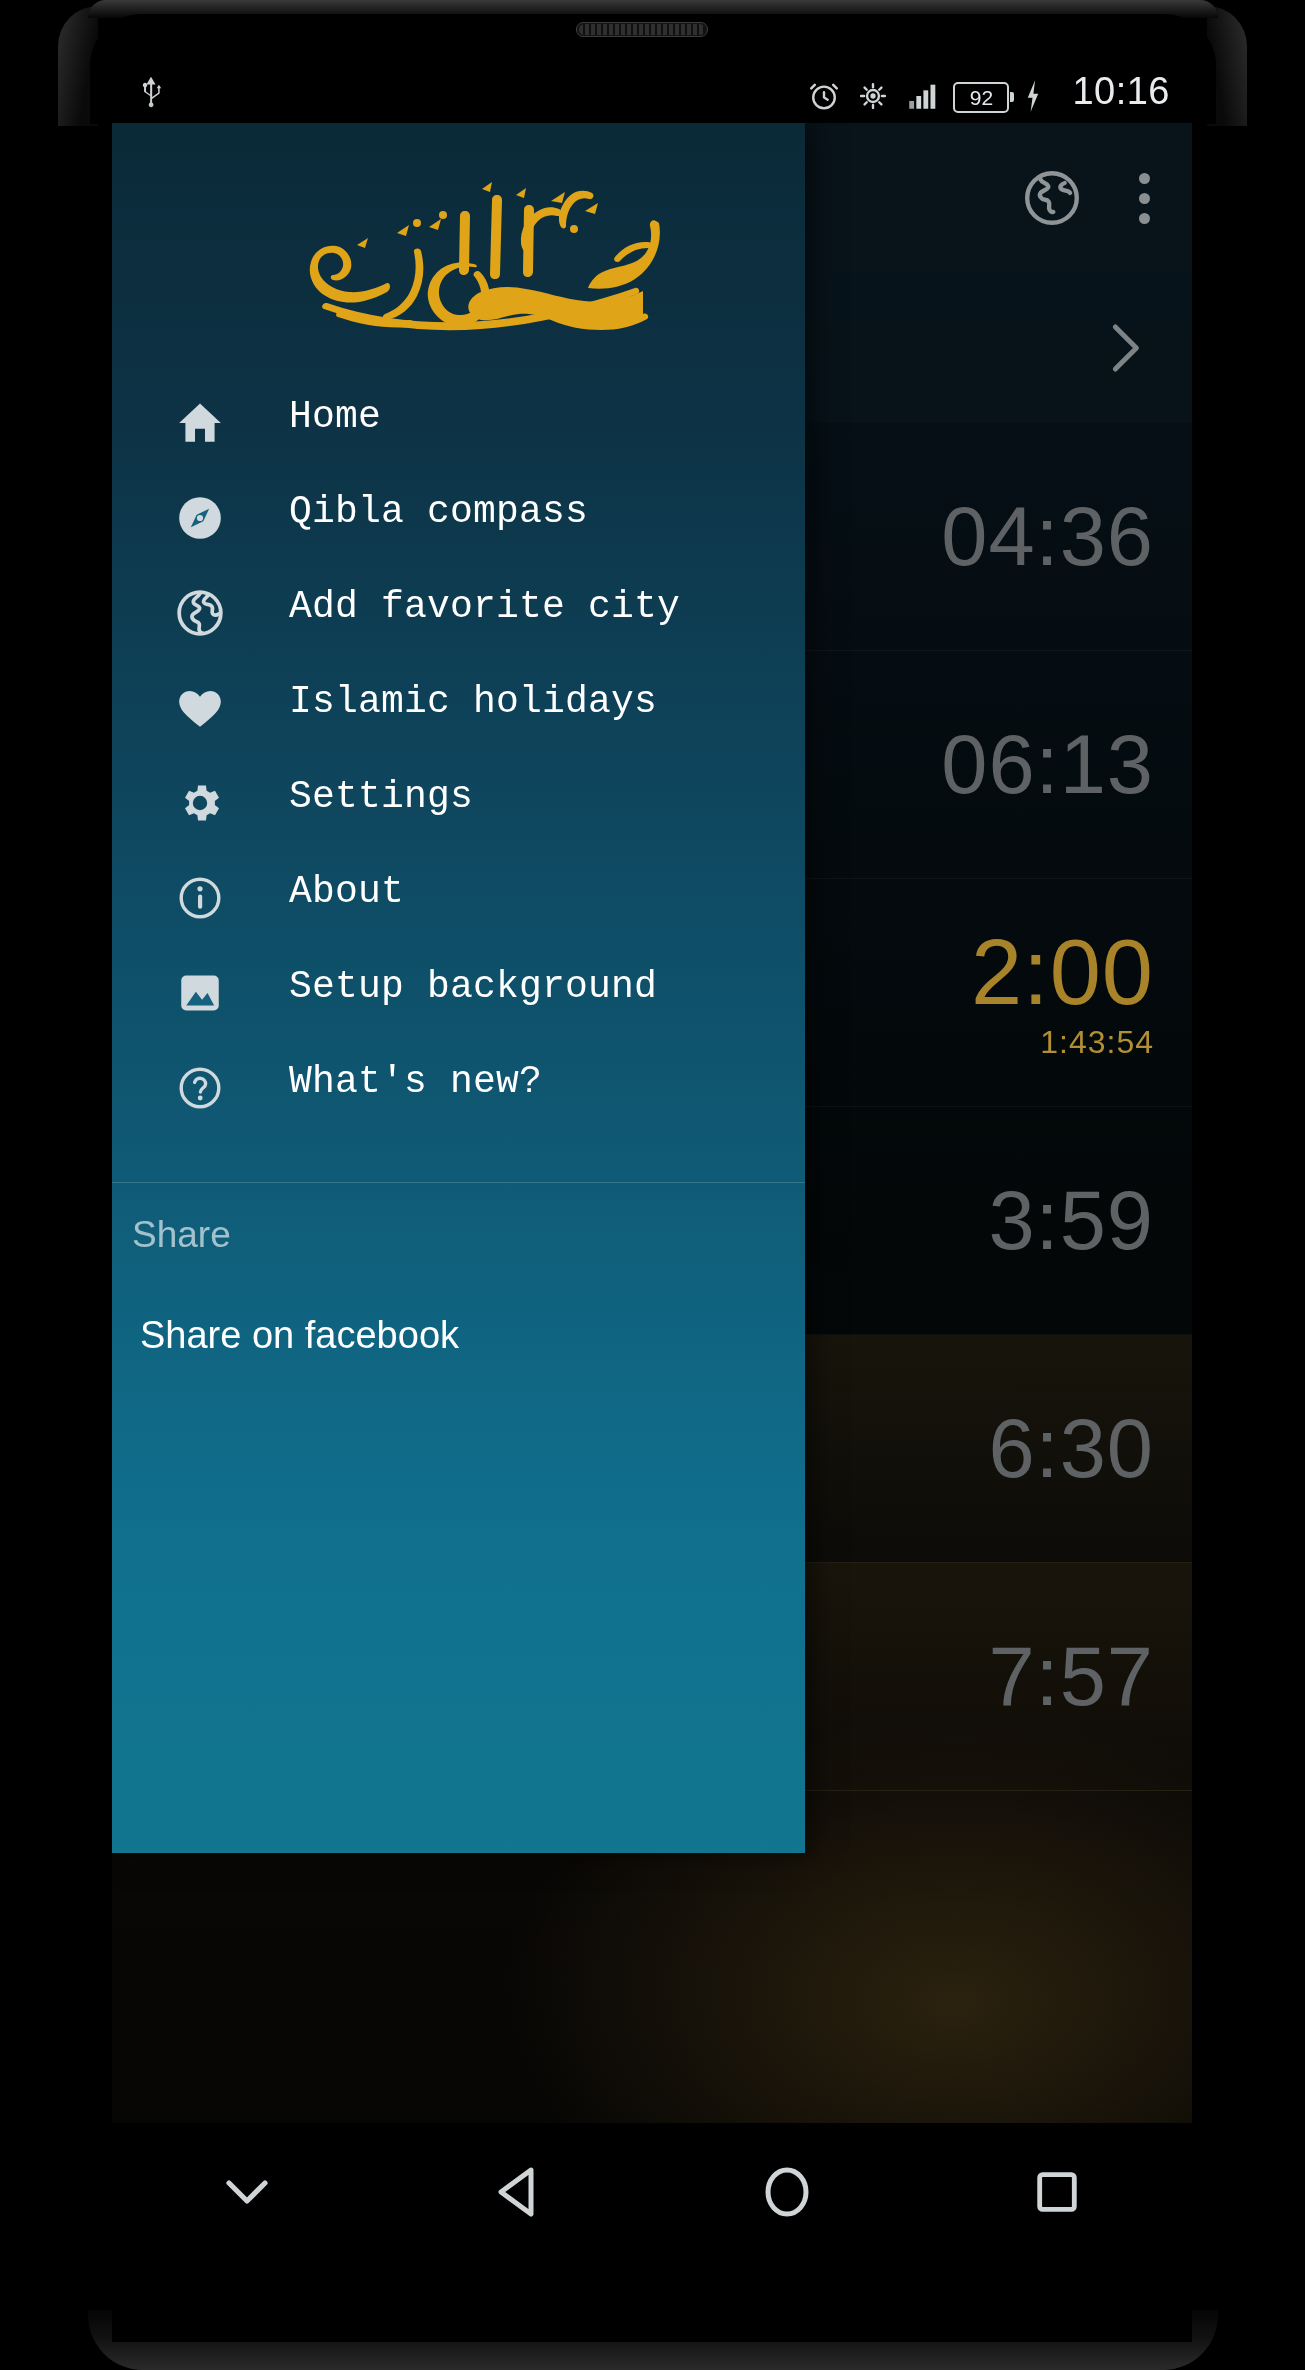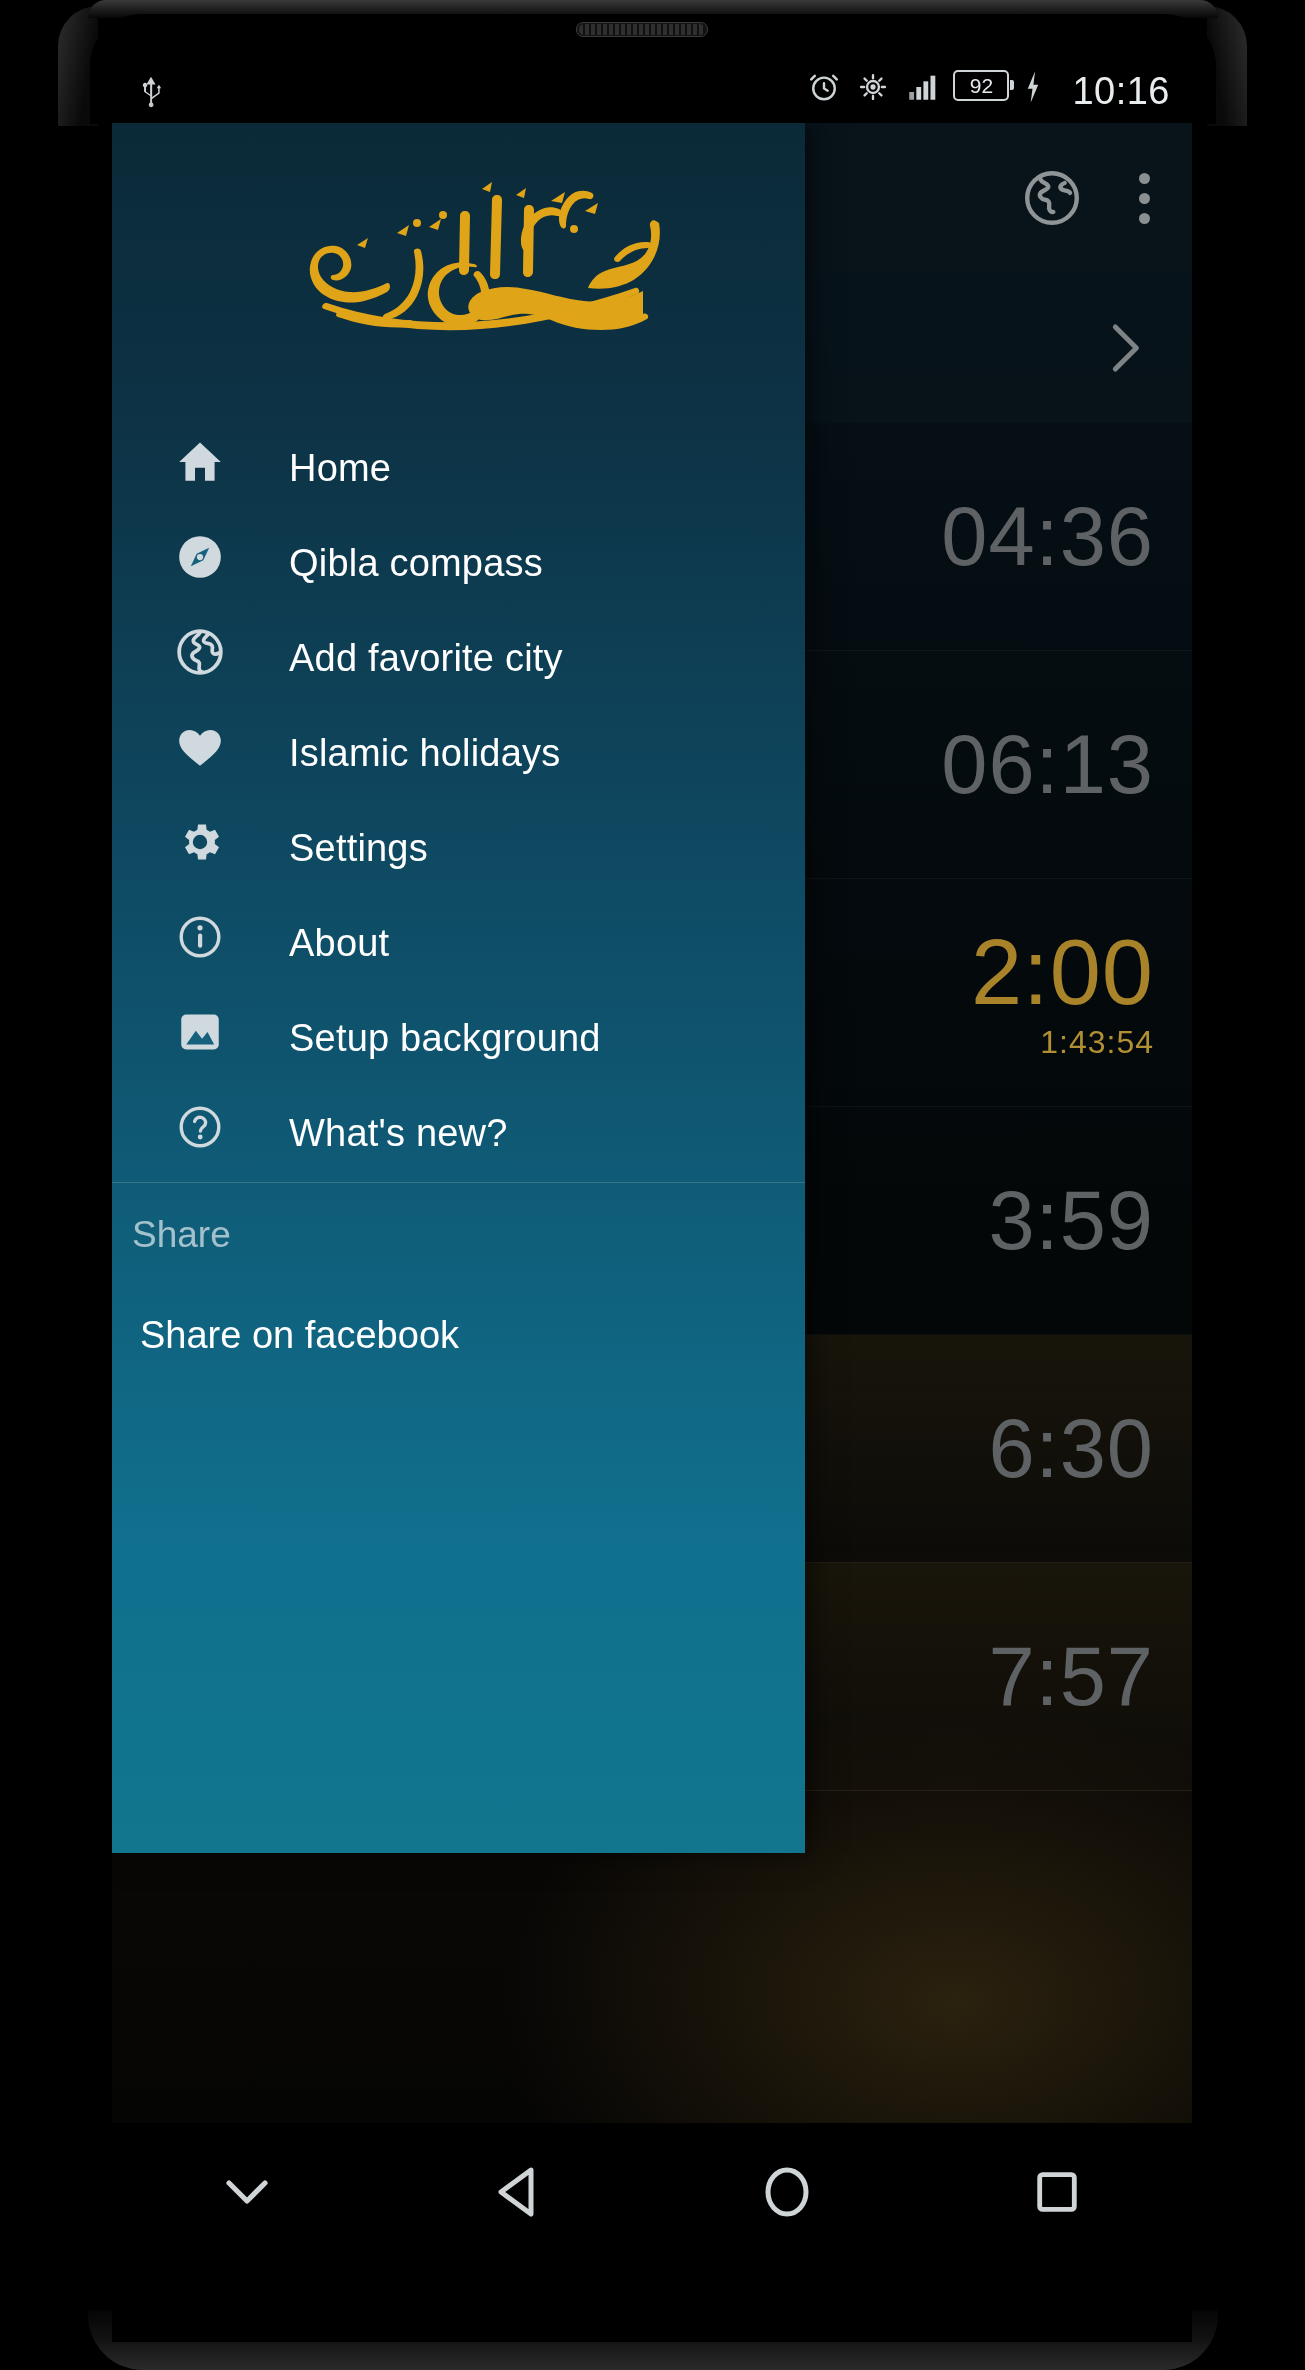--- a/index.html
+++ b/index.html
@@ -89,21 +89,21 @@
     display: flex;
     align-items: center;
   }
   .sb-left {
     display:flex; align-items:center;
     padding-left: 26px;
     gap: 10px;
     flex: 1;
   }
   .sb-right {
-    display:flex; align-items:flex-start;
+    display:flex; align-items:flex-end;
     padding-right: 22px;
     gap: 14px;
   }
   .sb-ico { display:block; }
   .sb-time {
     font-size: 38px;
     color: #e9ecee;
     letter-spacing: 0.5px;
     margin-left: 15px;
   }
@@ -201,23 +201,24 @@
   }
   .bismillah {
     width: 460px;
     height: 160px;
     display:block;
   }
   .menu-list { padding-top: 4px; }
   .menu-item {
     height: 95px;
     display: flex;
-    align-items: flex-end;
+    align-items: flex-start;
     padding-left: 60px;
     box-sizing: border-box;
+    font-family: Liberation Mono, monospace;
   }
   .menu-icon {
     width: 56px; height: 56px;
     display:flex; align-items:center; justify-content:center;
     flex: 0 0 56px;
   }
   .menu-label {
     margin-left: 61px;
     color: #ffffff;
     font-size: 38px;

